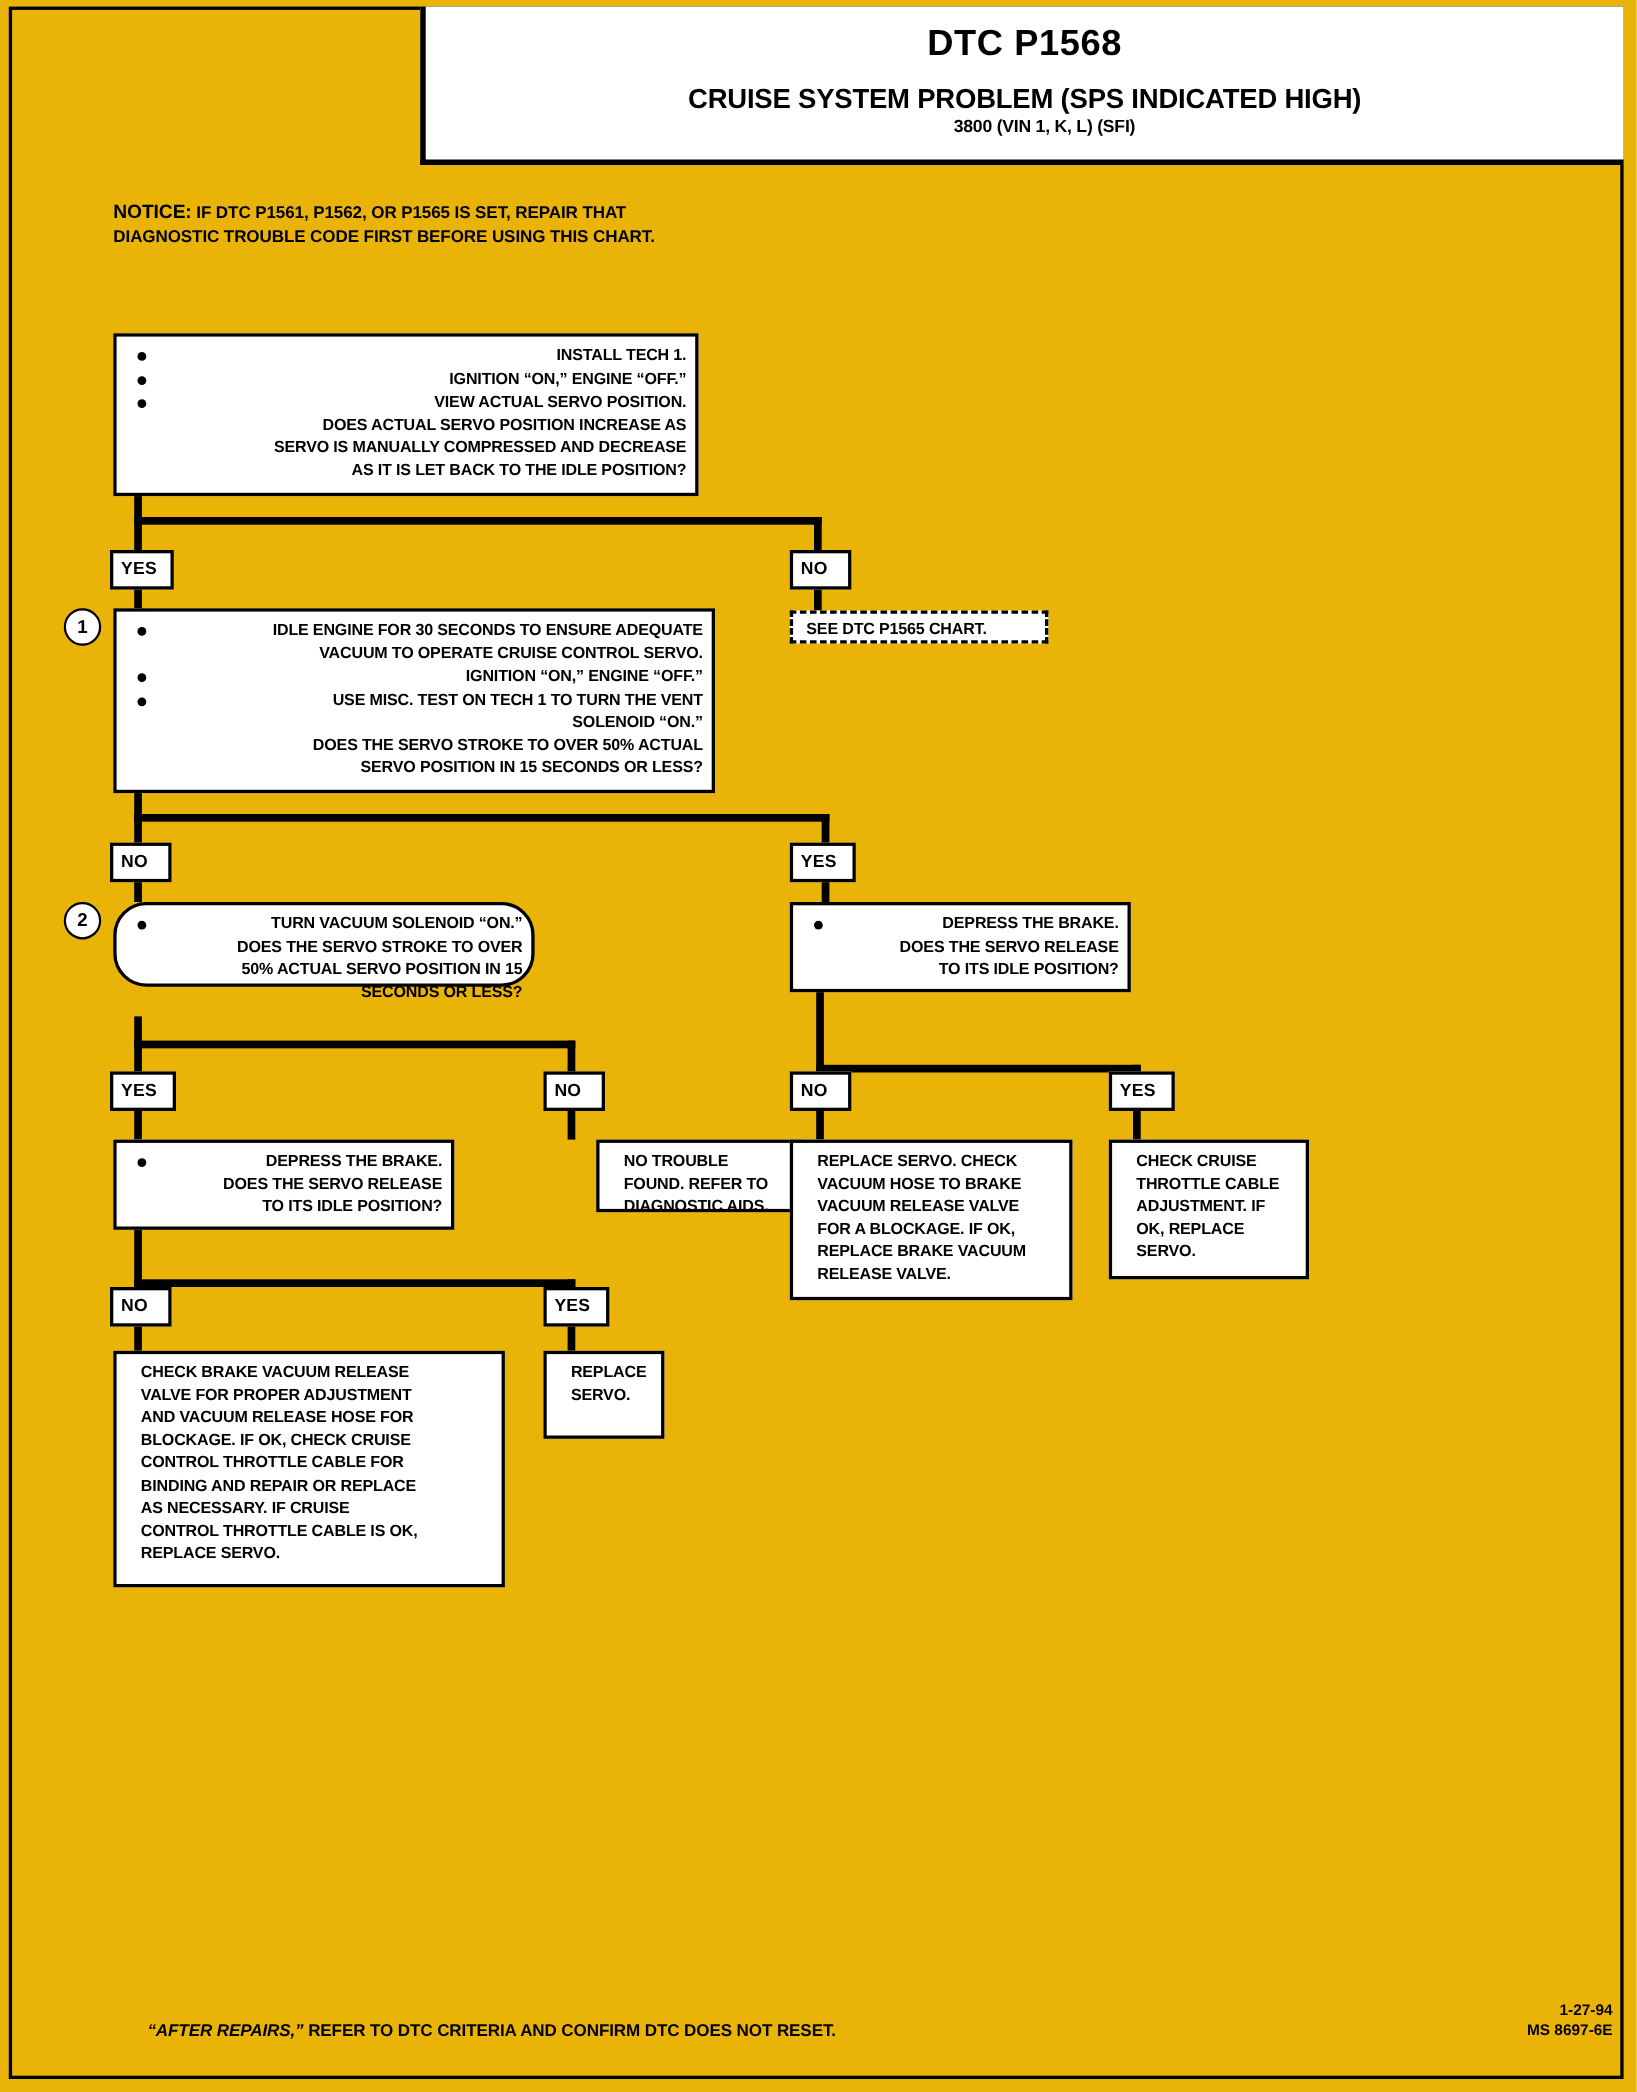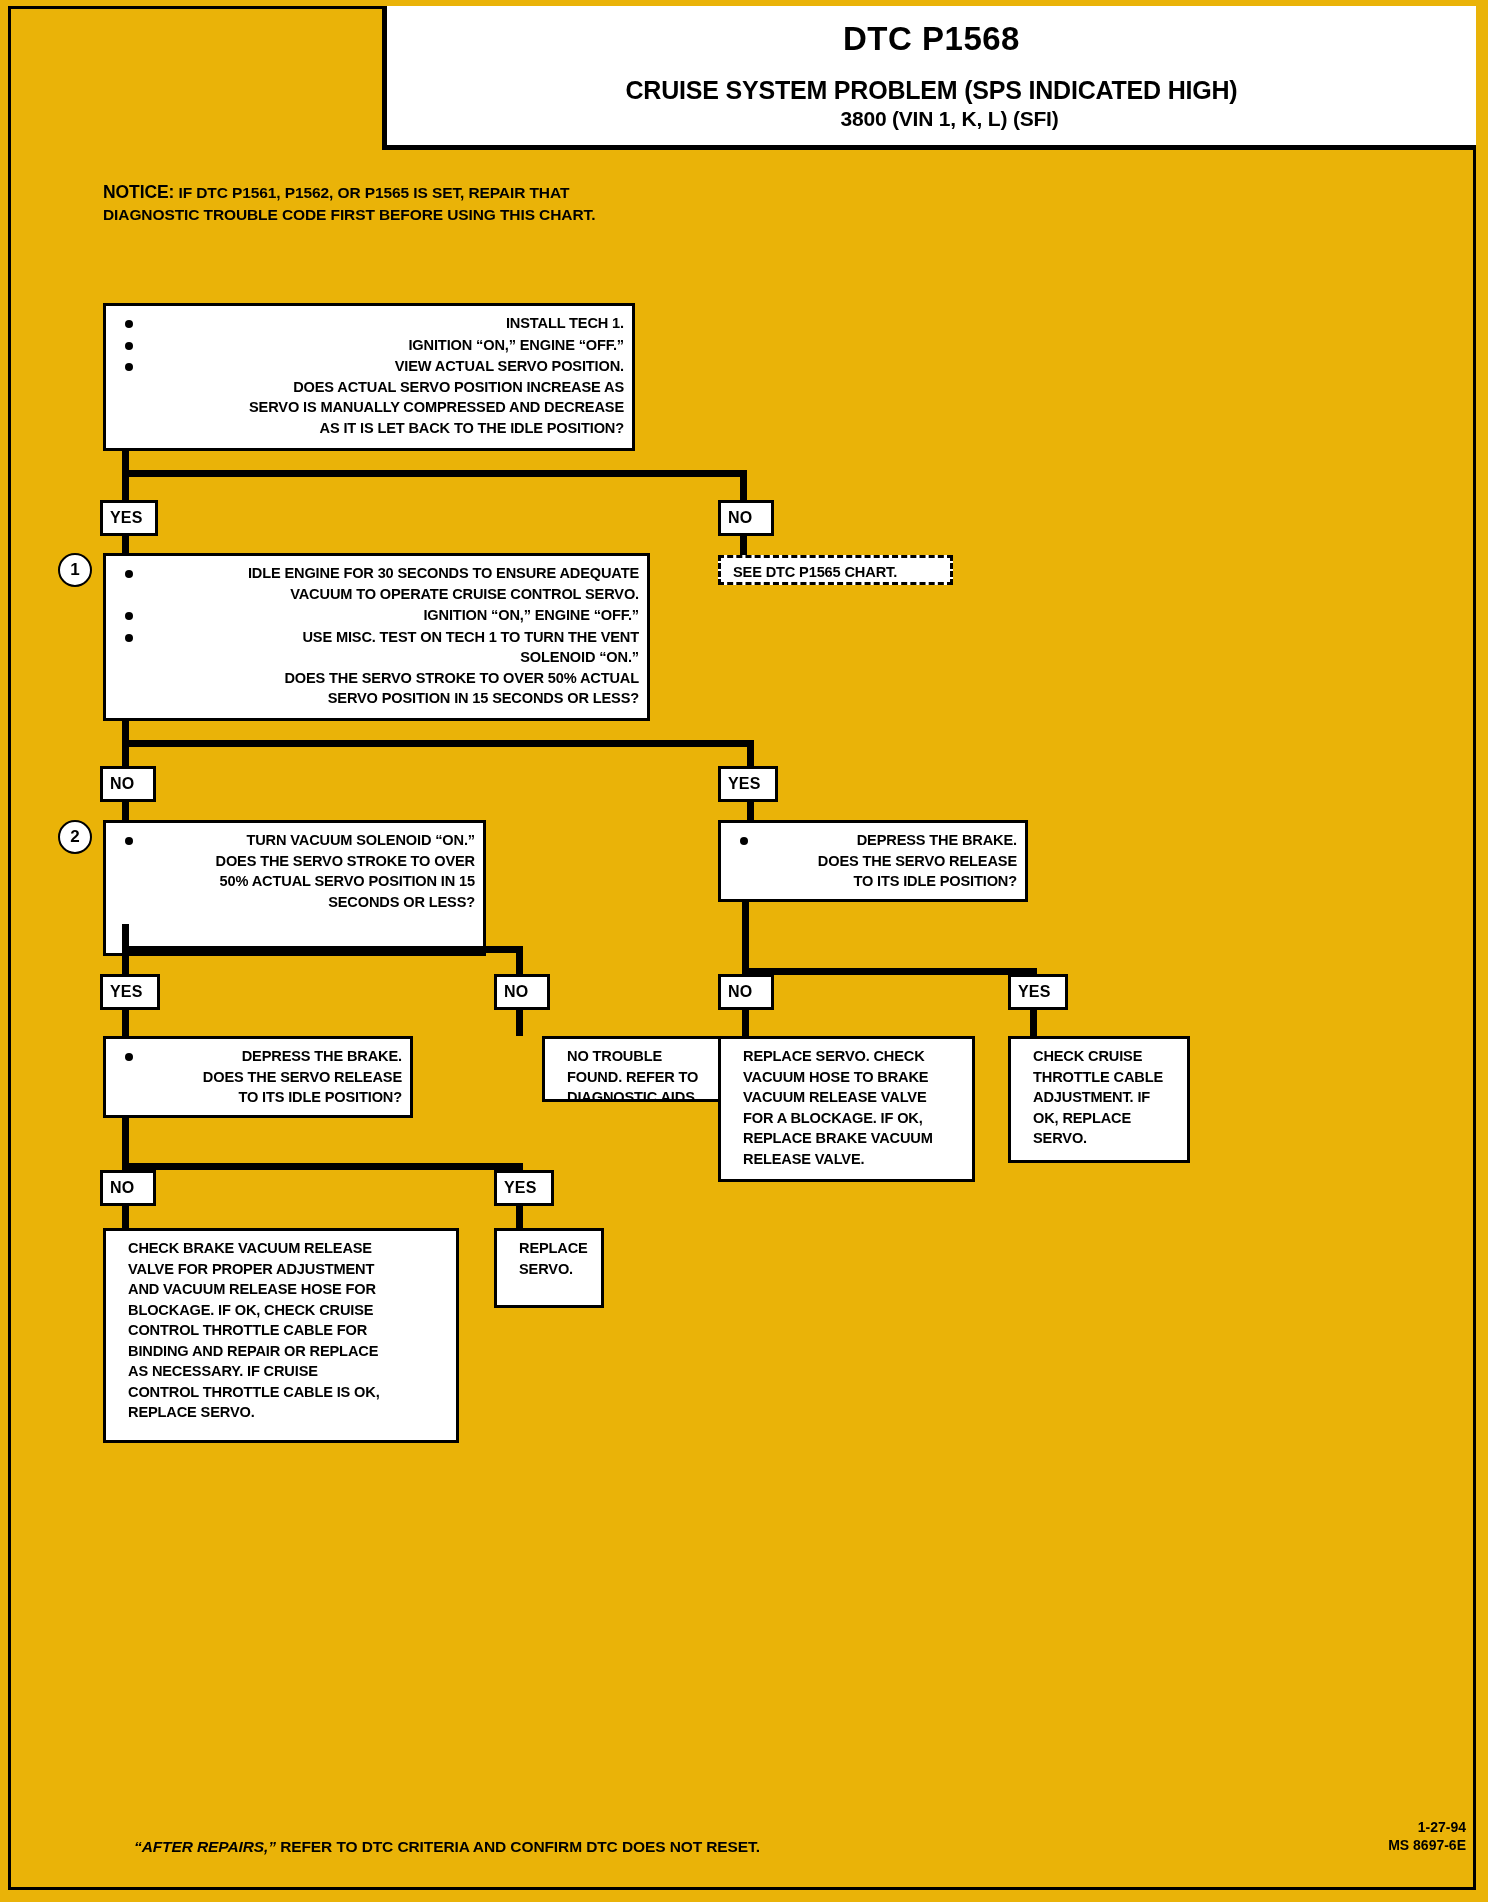--- a/index.html
+++ b/index.html
@@ -49,21 +49,21 @@
     letter-spacing: 0.5px;
     margin-top: 14px;
   }
   .title-main {
     font-size: 25px;
     font-weight: bold;
     margin-top: 18px;
     letter-spacing: -0.2px;
   }
   .title-sub {
-    font-size: 21px;
+    font-size: 16px;
     font-weight: bold;
     margin-top: 2px;
     letter-spacing: -0.2px;
     padding-left: 36px;
   }
 
   
   .notice {
     position: absolute;
     left: 103px;
@@ -250,21 +250,21 @@
   <div class="ln" style="left:747px; top:740px; width:7px; height:31px;"></div>
 
   <div class="yn" style="left:100px; top:766px; width:56px; height:36px;">NO</div>
   <div class="yn" style="left:718px; top:766px; width:60px; height:36px;">YES</div>
 
   <div class="ln" style="left:122px; top:802px; width:7px; height:18px;"></div>
   <div class="ln" style="left:747px; top:802px; width:7px; height:18px;"></div>
 
   <div class="circle-num" style="left:58px; top:820px;">2</div>
 
-  <div class="box" style="left:103px; top:820px; width:383px; height:136px;">
+  <div class="box" style="left:103px; top:820px; width:383px; height:77px;border-radius:30px;">
     <ul>
       <li>
         <span>TURN VACUUM SOLENOID “ON.”</span>
         <span class="cont">DOES THE SERVO STROKE TO OVER</span>
         <span class="cont">50% ACTUAL SERVO POSITION IN 15</span>
         <span class="cont">SECONDS OR LESS?</span>
       </li>
     </ul>
   </div>
 

